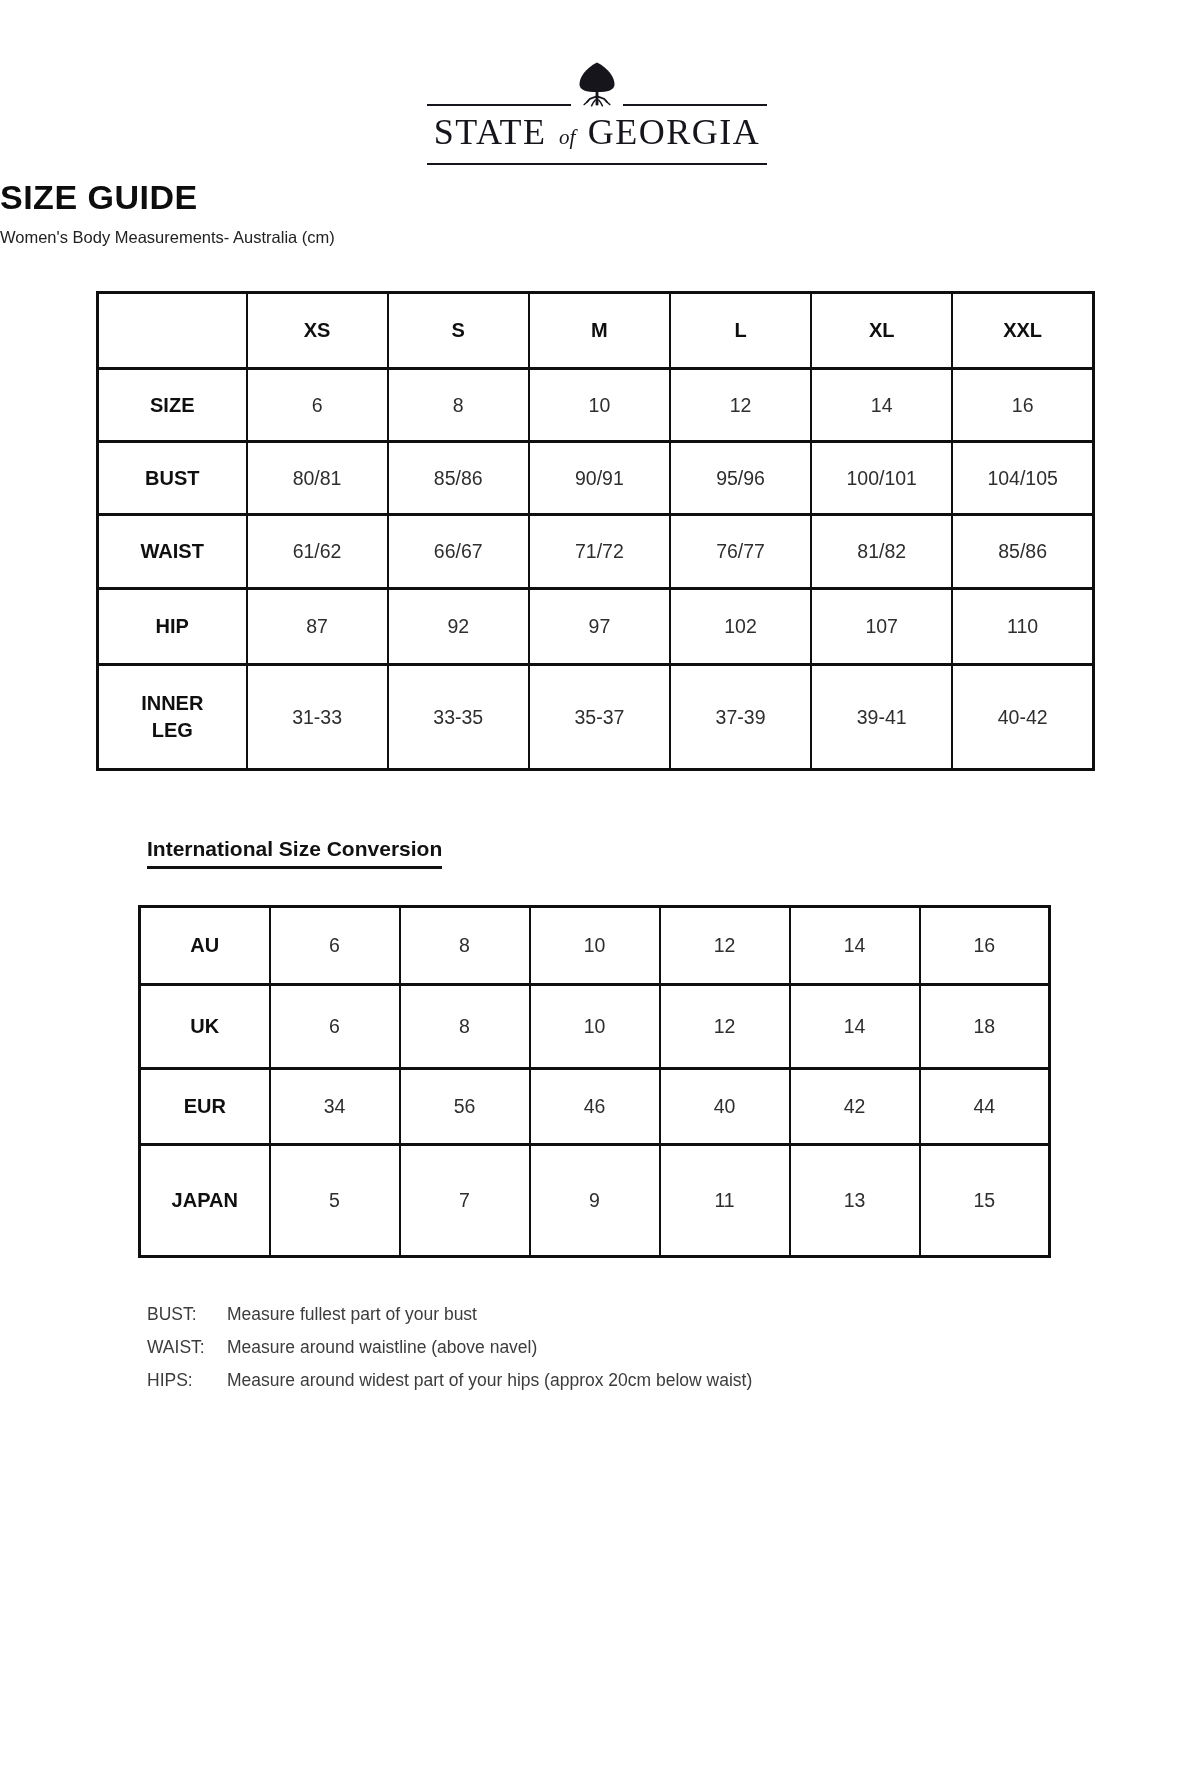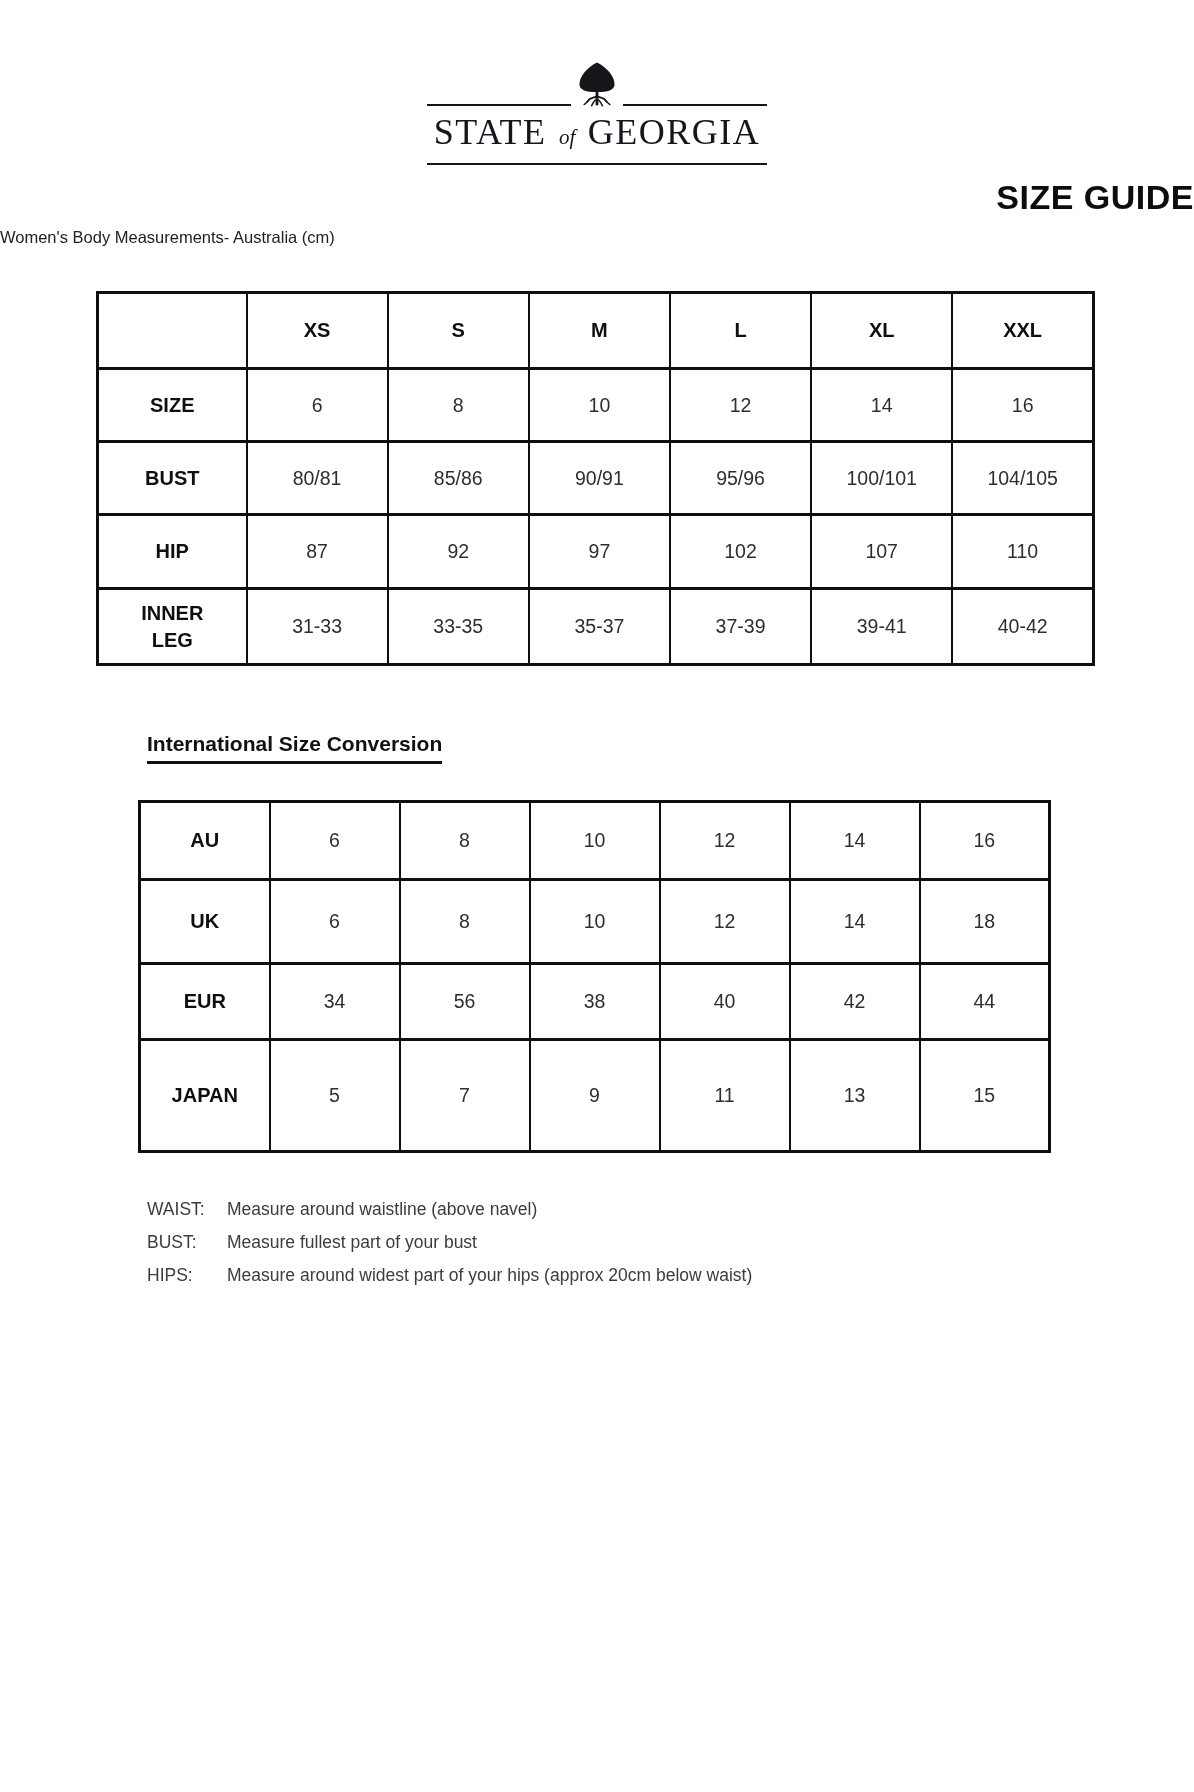--- a/index.html
+++ b/index.html
@@ -16,21 +16,21 @@
   .rule .mid-gap{width:52px;}
   .logo-text{
     font-family:"Liberation Serif","DejaVu Serif",serif;
     font-size:36px;letter-spacing:1.5px;line-height:52px;
     text-align:center;white-space:nowrap;color:#15151b;
   }
   .logo-text .of{font-style:italic;font-size:21px;letter-spacing:0;padding:0 2px;}
   .rule-bottom{border-top:2px solid #15151b;}
   
   .page-title{
-    margin:10px 0 0;text-align:right;font-size:34px;font-weight:bold;
+    margin:10px 0 0;text-align:left;font-size:34px;font-weight:bold;
     letter-spacing:.5px;line-height:44px;color:#0d0d0d;
   }
   .page-subtitle{margin-top:9px;text-align:left;font-size:16.5px;color:#222;}
   
   table.sg{border-collapse:collapse;table-layout:fixed;border:3px solid #0f0f0f;}
   table.sg th,table.sg td{
     border:2px solid #0f0f0f;border-top-width:3px;border-bottom-width:3px;
     text-align:center;vertical-align:middle;padding:0;
   }
   table.sg th{font-size:20px;font-weight:bold;color:#0f0f0f;line-height:1.35;margin-left:12px;}
@@ -118,20 +118,29 @@
   <tr>
     <th class="row-label">BUST</th>
     <td>80/81</td>
     <td>85/86</td>
     <td>90/91</td>
     <td>95/96</td>
     <td>100/101</td>
     <td>104/105</td>
   </tr>
   <tr>
+    <th class="row-label">WAIST</th>
+    <td>61/62</td>
+    <td>66/67</td>
+    <td>71/72</td>
+    <td>76/77</td>
+    <td>81/82</td>
+    <td>85/86</td>
+  </tr>
+  <tr>
     <th class="row-label">HIP</th>
     <td>87</td>
     <td>92</td>
     <td>97</td>
     <td>102</td>
     <td>107</td>
     <td>110</td>
   </tr>
   <tr>
     <th class="row-label">INNER LEG</th>
@@ -173,43 +182,43 @@
     <td>8</td>
     <td>10</td>
     <td>12</td>
     <td>14</td>
     <td>18</td>
   </tr>
   <tr>
     <th>EUR</th>
     <td>34</td>
     <td>56</td>
-    <td>38</td>
+    <td>46</td>
     <td>40</td>
     <td>42</td>
     <td>44</td>
   </tr>
   <tr>
     <th>JAPAN</th>
     <td>5</td>
     <td>7</td>
     <td>9</td>
     <td>11</td>
     <td>13</td>
     <td>15</td>
   </tr>
 </tbody>
   </table>
 
 <div class="notes">
   <div class="note-row">
+    <span class="note-label">BUST:</span>
+    <span>Measure fullest part of your bust</span>
+  </div>
+  <div class="note-row">
     <span class="note-label">WAIST:</span>
     <span>Measure around waistline (above navel)</span>
-  </div>
-  <div class="note-row">
-    <span class="note-label">BUST:</span>
-    <span>Measure fullest part of your bust</span>
   </div>
   <div class="note-row">
     <span class="note-label">HIPS:</span>
     <span>Measure around widest part of your hips (approx 20cm below waist)</span>
   </div>
 </div>
 
 </body></html>

